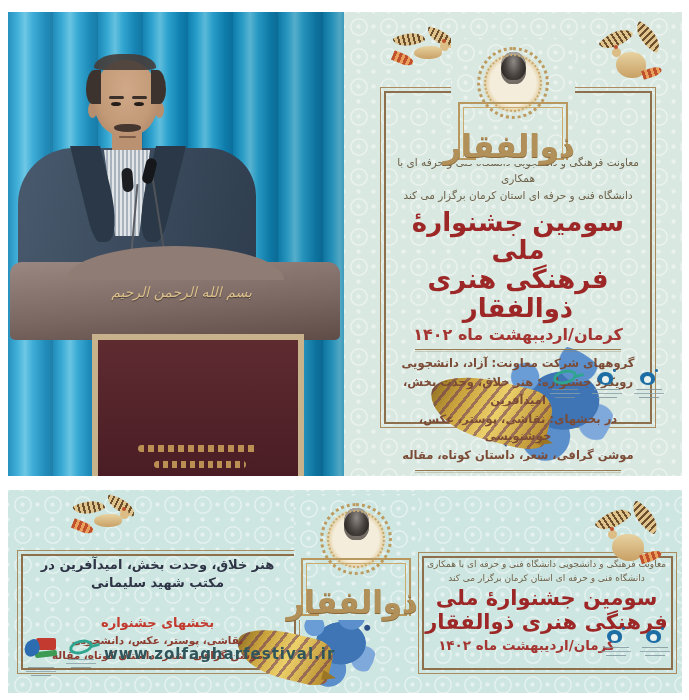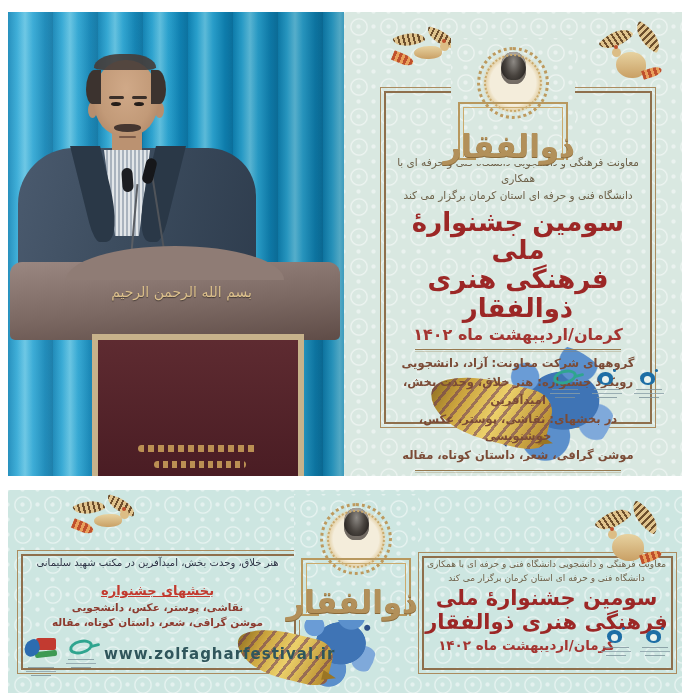--- a/index.html
+++ b/index.html
@@ -52,21 +52,21 @@
   .stand1{left:152px;top:162px;width:2px;height:114px;background:#50545a;transform:rotate(-9deg);}
   .stand2{left:124px;top:172px;width:2px;height:102px;background:#5a5e64;transform:rotate(5deg);}
   .mic1{left:136px;top:146px;width:11px;height:26px;background:#16171a;border-radius:6px;transform:rotate(14deg);}
   .mic2{left:114px;top:156px;width:11px;height:24px;background:#1d1e22;border-radius:6px;transform:rotate(-4deg);}
   .slab{left:2px;top:250px;width:330px;height:78px;
     background:linear-gradient(175deg,#9a8781 0%,#7c6963 55%,#5f4c47 100%);
     border-radius:12px 12px 5px 5px;}
   .slab::before{content:"";position:absolute;left:17%;top:-16px;width:66%;height:34px;background:#8f7c75;
     border-radius:50% 50% 0 0/100% 100% 0 0;}
   .slabtext{position:absolute;left:13px;right:0;top:22px;text-align:center;font-size:14px;color:#dcc08c;
-    text-shadow:0 1px 1px rgba(0,0,0,.45);letter-spacing:1px;}
+    text-shadow:0 1px 1px rgba(0,0,0,.45);font-style:italic;letter-spacing:1px;}
   .panel{left:84px;top:322px;width:200px;height:142px;border:6px solid #c7b28b;
     background:linear-gradient(180deg,#5e2b31 0%,#491c23 100%);}
   .squig1{position:absolute;left:20%;bottom:30px;width:60%;height:7px;border-radius:4px;opacity:.9;
     background:repeating-linear-gradient(90deg,#c79c58 0 6px,rgba(199,156,88,0) 6px 10px);}
   .squig2{position:absolute;left:28%;bottom:14px;width:46%;height:7px;border-radius:4px;opacity:.9;
     background:repeating-linear-gradient(90deg,#c79c58 0 5px,rgba(199,156,88,0) 5px 9px);}
 
   
   .fa{direction:rtl;}
   .orgline{font-size:10.5px;color:#6e6149;line-height:1.55;}
@@ -147,21 +147,21 @@
   .cap{width:30px;height:11px;opacity:.8;background-repeat:no-repeat;
     background-image:linear-gradient(#7d939b,#7d939b),linear-gradient(#8aa0a8,#8aa0a8),linear-gradient(#7d939b,#7d939b);
     background-size:26px 1px,30px 1px,20px 1px;background-position:center 1px,center 5px,center 9px;}
 
   
   .banner{left:8px;top:490px;width:674px;height:203px;overflow:hidden;}
   .blframe{left:9px;top:60px;width:281px;height:122px;z-index:1;}
   .brframe{left:410px;top:62px;width:257px;height:120px;z-index:1;}
   .bltext{left:14px;width:271px;top:66px;text-align:center;z-index:3;}
   .bheading{font-size:13px;font-weight:bold;color:#c23a2e;line-height:1.4;}
-  .bdark{font-size:10px;font-weight:normal;color:#2e3446;line-height:1.4;}
+  .bdark{font-size:13px;font-weight:bold;color:#2e3446;line-height:1.4;}
   .bmaroon{font-size:10.5px;font-weight:bold;color:#8c3a2e;line-height:1.45;}
   .blfooter{left:16px;width:268px;top:146px;display:flex;align-items:center;gap:8px;z-index:3;}
   .bsite{font-size:15px;letter-spacing:1px;flex:1;text-align:center;color:#30565c;}
   .brtext{left:414px;width:249px;top:68px;text-align:center;z-index:3;}
   .borg{font-size:9px;color:#6e6149;line-height:1.5;}
   .btitle1{font-size:21px;line-height:1.12;margin-top:2px;}
   .btitle2{font-size:21px;line-height:1.12;}
   .bdate{font-size:13.5px;margin-top:3px;transform:translateX(-20px);}
   .brlogos{right:12px;top:136px;display:flex;gap:9px;z-index:4;}
 </style>
@@ -292,21 +292,21 @@
       <div class="ecallig fa" lang="fa">ذوالفقار</div>
     </div>
 
     <div class="abs" style="left:228px;top:112px;width:140px;height:90px;z-index:2;">
       <div class="splash" style="left:52px;top:0;width:88px;height:86px;"></div>
       <div class="goldbird" style="left:0;top:30px;width:96px;height:46px;"></div>
     </div>
 
     <div class="abs bltext fa" lang="fa">
       <div class="bdark">هنر خلاق، وحدت بخش، امیدآفرین در مکتب شهید سلیمانی</div>
-      <div class="bheading" style="margin-top:12px;text-decoration:underline;">بخشهای جشنواره</div>
+      <div class="bheading" style="margin-top:22px;">بخشهای جشنواره</div>
       <div class="bmaroon">نقاشی، پوستر، عکس، دانشجویی</div>
       <div class="bmaroon">موشن گرافی، شعر، داستان کوتاه، مقاله</div>
     </div>
 
     <div class="abs blfooter">
       <div class="orglogo" style="margin-bottom:-6px;">
         <div class="gflag">
             <span class="gstrip"></span>
           </div>
         <div class="cap"></div>

